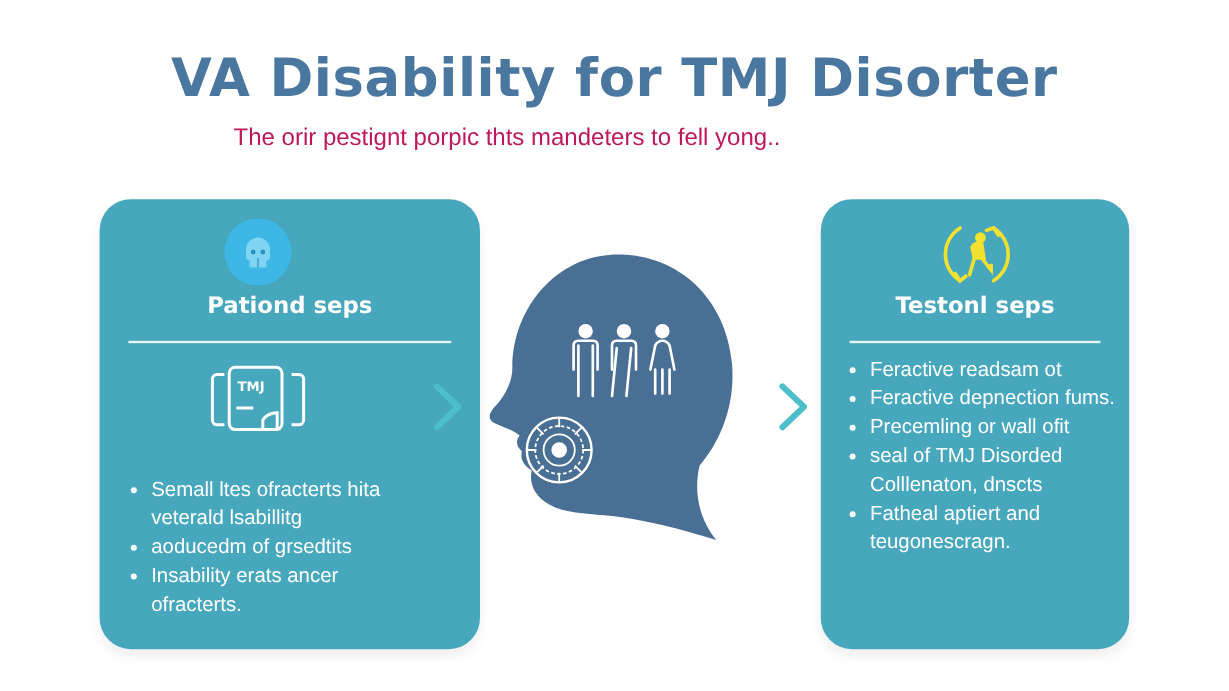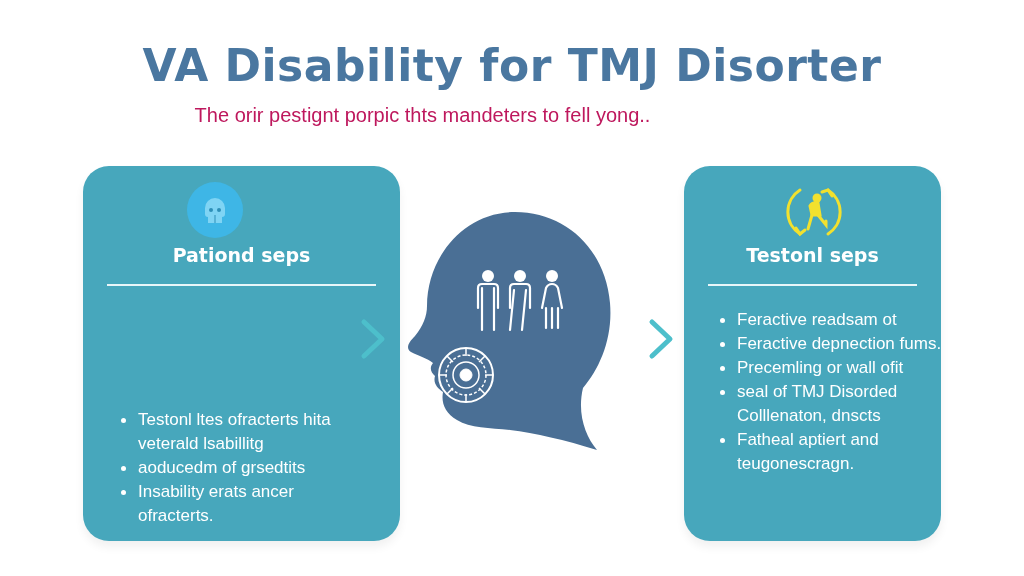--- a/index.html
+++ b/index.html
@@ -4,21 +4,21 @@
 <style>
   html,body{margin:0;padding:0;}
   body{width:1024px;height:576px;background:#ffffff;position:relative;overflow:hidden;font-family:"Liberation Sans",sans-serif;}
   .title{position:absolute;left:0;width:1024px;top:40px;text-align:center;font-family:"DejaVu Sans",sans-serif;font-weight:bold;font-size:44px;color:#4A77A0;letter-spacing:0.5px;}
   .subtitle{position:absolute;left:0;width:845px;top:104px;text-align:center;font-size:20px;color:#be185d;}
   .card{position:absolute;top:166px;height:375px;background:#47A7BC;border-radius:26px;box-shadow:0 6px 10px rgba(0,0,0,0.06);color:#fff;}
   .card.left{left:83px;width:317px;}
   .card.right{left:684px;width:257px;}
   .card-title{position:absolute;left:0;right:0;top:78px;text-align:center;font-family:"DejaVu Sans",sans-serif;font-weight:bold;font-size:19px;color:#fff;}
   .divider{position:absolute;left:24px;right:24px;top:118px;height:2px;background:#e8f6f9;}
-  ul.bullets{position:absolute;list-style:none;margin:12px;padding:0;font-size:17px;line-height:24px;color:#fff;}
+  ul.bullets{position:absolute;list-style:none;margin:0;padding:0;font-size:17px;line-height:24px;color:#fff;}
   ul.bullets li{position:relative;padding-left:19px;}
   ul.bullets li::before{content:"";position:absolute;left:2px;top:10px;width:5px;height:5px;border-radius:50%;background:#fff;}
   .left ul.bullets{left:24px;top:230px;width:235px;}
   .right ul.bullets{left:22px;top:130px;width:232px;}
   .icon{position:absolute;}
   .chevron{position:absolute;}
 </style>
 </head>
 <body>
 
@@ -30,22 +30,32 @@
     <svg width="56" height="56" viewBox="0 0 56 56">
       <circle cx="28" cy="28" r="28" fill="#3EB6E6"></circle>
       <path d="M18 26 a10 10 0 0 1 20 0 v6 q0 3 -3 3 v6 h-14 v-6 q-3 0 -3 -3z" fill="#7FD4F4"></path>
       <circle cx="24" cy="28" r="2" fill="#2E8FB8"></circle>
       <circle cx="32" cy="28" r="2" fill="#2E8FB8"></circle>
       <line x1="28" y1="33" x2="28" y2="41" stroke="#2E8FB8" stroke-width="1"></line>
     </svg>
   </div>
   <div class="card-title">Pationd seps</div>
   <div class="divider"></div>
+  <div class="icon" style="left:92px;top:138px;width:80px;height:58px;">
+    <svg width="80" height="58" viewBox="0 0 80 58">
+      <path d="M12 8 h-6 a4 4 0 0 0 -4 4 v34 a4 4 0 0 0 4 4 h6" fill="none" stroke="#fff" stroke-width="2.5"></path>
+      <path d="M68 8 h6 a4 4 0 0 1 4 4 v34 a4 4 0 0 1 -4 4 h-6" fill="none" stroke="#fff" stroke-width="2.5"></path>
+      <rect x="16" y="2" width="44" height="52" rx="5" fill="none" stroke="#fff" stroke-width="2.5"></rect>
+      <text x="23" y="22" font-family="DejaVu Sans, sans-serif" font-weight="bold" font-size="11" fill="#fff">TMJ</text>
+      <line x1="22" y1="36" x2="36" y2="36" stroke="#fff" stroke-width="2.5"></line>
+      <path d="M44 54 v-8 q4 -6 12 -6 v14" fill="none" stroke="#fff" stroke-width="2.5"></path>
+    </svg>
+  </div>
   <ul class="bullets">
-    <li>Testonl ltes ofracterts hita veterald lsabillitg</li>
+    <li>Semall ltes ofracterts hita veterald lsabillitg</li>
     <li>aoducedm of grsedtits</li>
     <li>Insability erats ancer ofracterts.</li>
   </ul>
 </div>
 
 <div class="chevron" style="left:360px;top:318px;width:28px;height:42px;">
   <svg width="28" height="42" viewBox="0 0 28 42">
       <polyline points="4,4 22,21 4,38" fill="none" stroke="#4DBFCB" stroke-width="5" stroke-linecap="round" stroke-linejoin="round"></polyline>
     </svg>
 </div>

